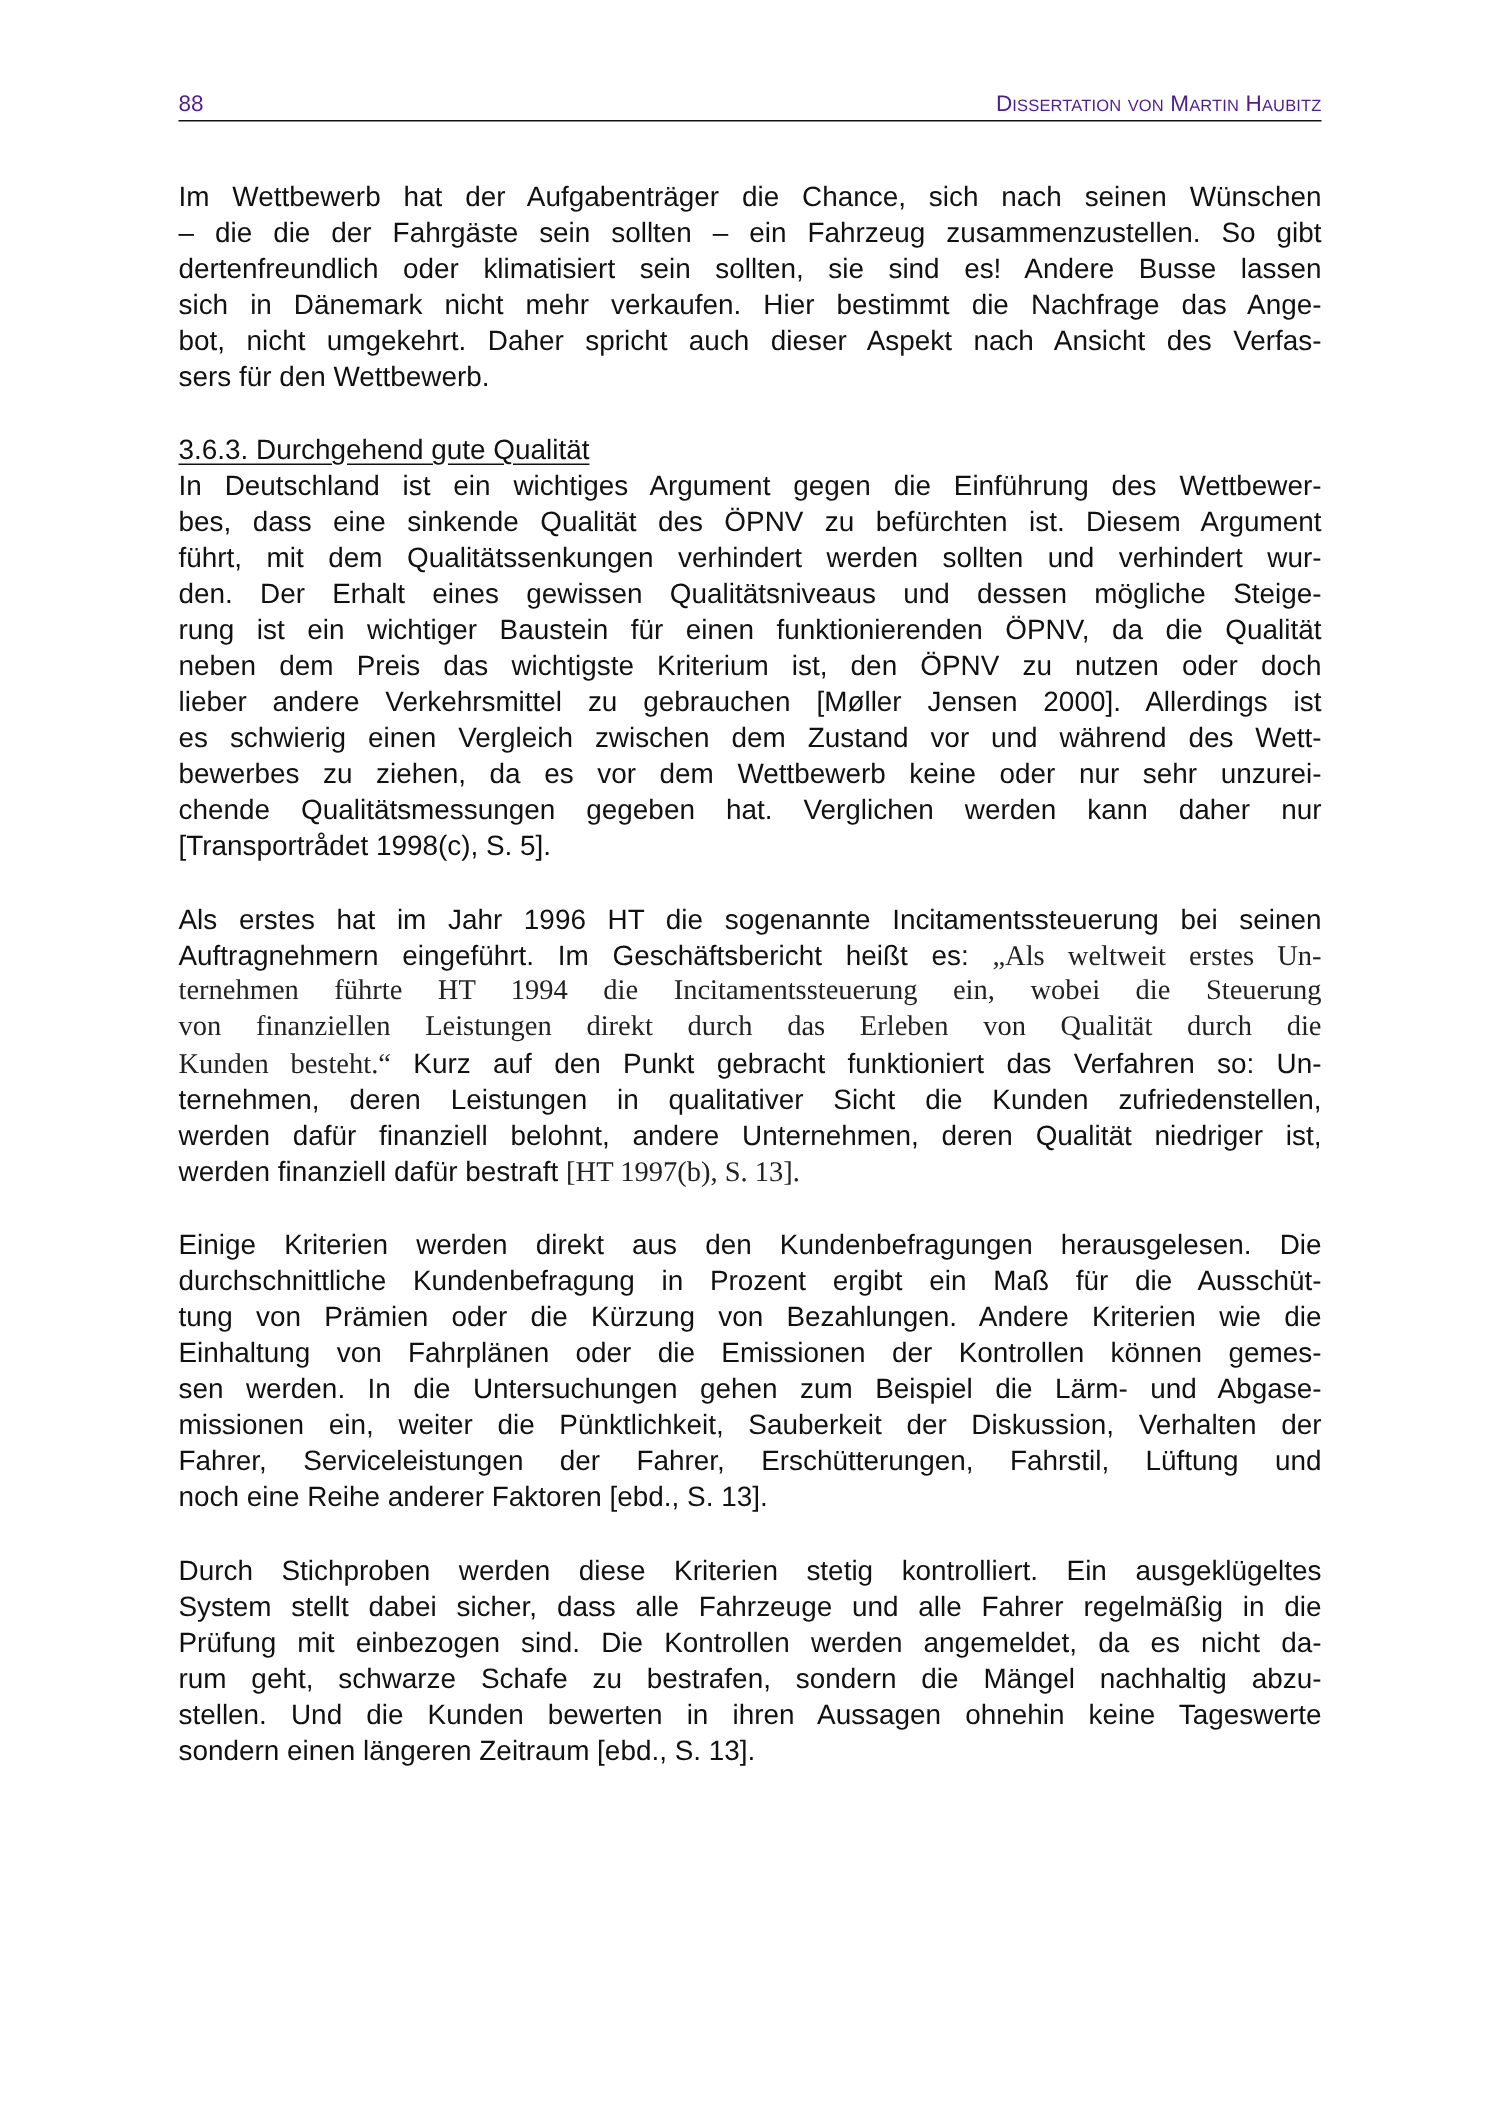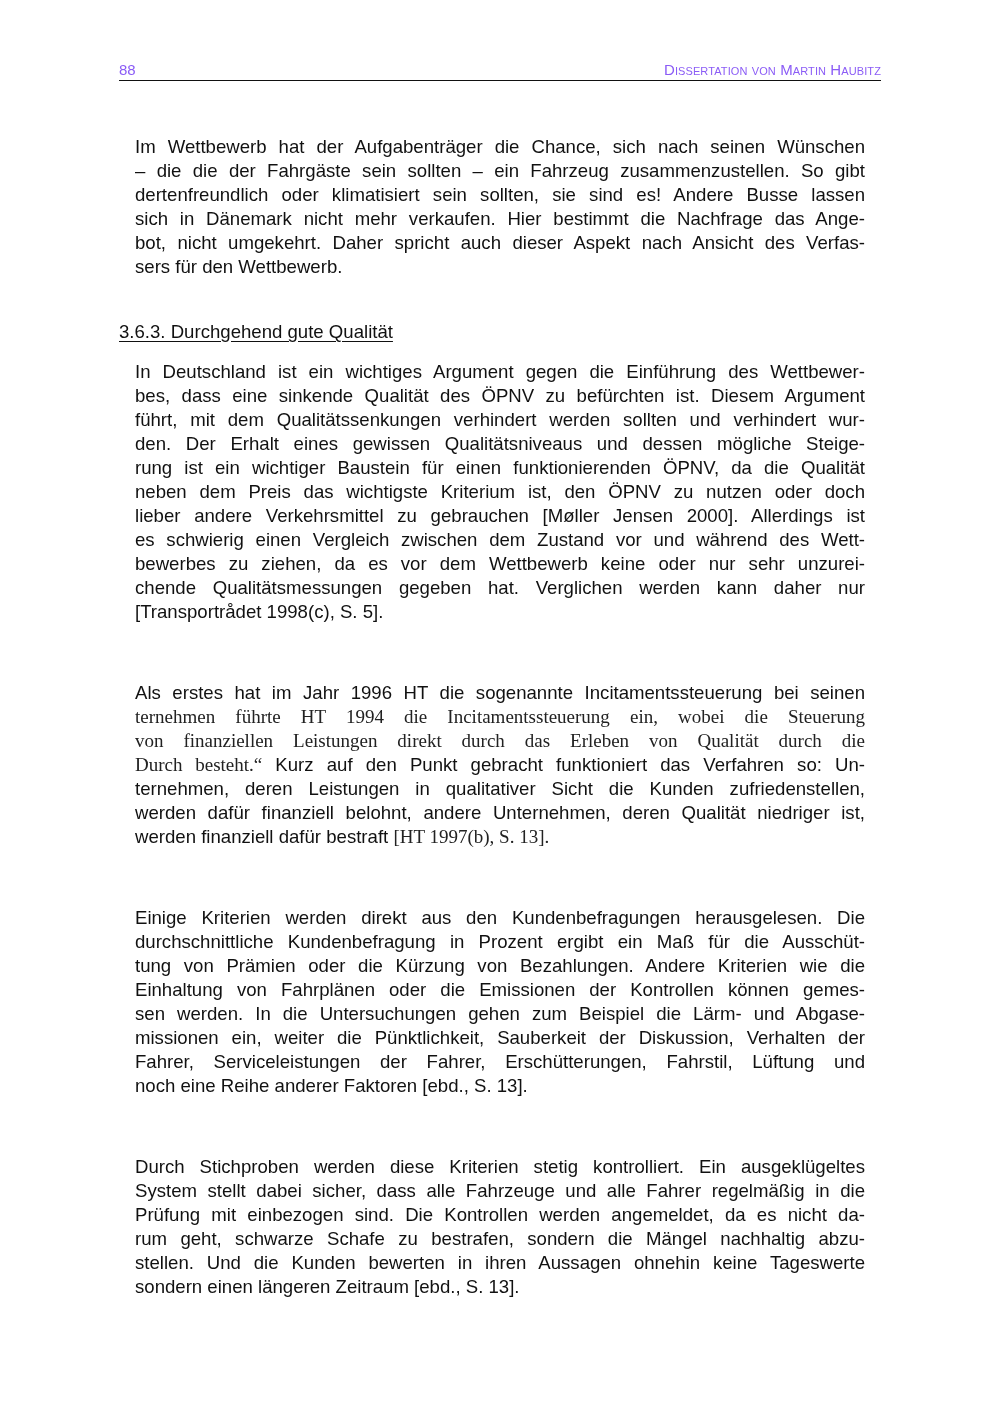--- a/index.html
+++ b/index.html
@@ -1,26 +1,26 @@
 <!DOCTYPE html>
 <html><head>
   <meta charset="utf-8">
   <style>
     html, body { margin: 0; padding: 0; background: #ffffff; }
     body { width: 1000px; height: 1415px; position: relative; overflow: hidden; }
     .page { position: absolute; left: 0; top: 0; width: 1000px; height: 1415px; background: #fff; color: #111; }
     .header {
       position: absolute; left: 119px; top: 60px; width: 762px; height: 20px;
       border-bottom: 1.6px solid #111;
-      font-family: "Liberation Sans", sans-serif; font-size: 15px; color: #8b5cf6;
+      font-family: "Liberation Sans", sans-serif; font-size: 15px; color: #4c1d95;
     }
     .header .page-num { position: absolute; left: 0; top: 1px; text-decoration: none; }
     .header .running-title { position: absolute; right: 0; top: 1px; font-variant: small-caps; letter-spacing: 0.1px; }
     .body { position: absolute; left: 119px; top: 119px; width: 762px; font-family: "Liberation Sans", sans-serif; font-size: 18.6px; color: #111; }
-    .para { margin: 16px; }
+    .para { margin: 0; }
     .line { display: block; height: 24px; line-height: 24px; white-space: nowrap; text-align: justify; text-align-last: justify; }
     .line.last { text-align-last: left; }
     .gap { height: 25px; }
     .heading { display: block; height: 24px; line-height: 24px; text-decoration: underline; text-underline-offset: 3px; }
     .serif { font-family: "Liberation Serif", serif; font-size: 19px; color: #222; }
   </style>
 </head>
 <body>
 
 <div class="page">
@@ -56,23 +56,24 @@
       <span class="line">es schwierig einen Vergleich zwischen dem Zustand vor und während des Wett-</span>
       <span class="line">bewerbes zu ziehen, da es vor dem Wettbewerb keine oder nur sehr unzurei-</span>
       <span class="line">chende Qualitätsmessungen gegeben hat. Verglichen werden kann daher nur</span>
       <span class="line last">[Transportrådet 1998(c), S. 5].</span>
     </div>
 
     <div class="gap"></div>
 
     <div class="para">
       <span class="line">Als erstes hat im Jahr 1996 HT die sogenannte Incitamentssteuerung bei seinen</span>
+      <span class="line"><span>Auftragnehmern eingeführt. Im Geschäftsbericht heißt es: </span><span class="serif">„Als weltweit erstes Un-</span></span>
       <span class="line serif">ternehmen führte HT 1994 die Incitamentssteuerung ein, wobei die Steuerung</span>
       <span class="line serif">von finanziellen Leistungen direkt durch das Erleben von Qualität durch die</span>
-      <span class="line"><span class="serif">Durch besteht.“</span><span> Kurz auf den Punkt gebracht funktioniert das Verfahren so: Un-</span></span>
+      <span class="line"><span class="serif">Kunden besteht.“</span><span> Kurz auf den Punkt gebracht funktioniert das Verfahren so: Un-</span></span>
       <span class="line">ternehmen, deren Leistungen in qualitativer Sicht die Kunden zufriedenstellen,</span>
       <span class="line">werden dafür finanziell belohnt, andere Unternehmen, deren Qualität niedriger ist,</span>
       <span class="line last"><span>werden finanziell dafür bestraft </span><span class="serif">[HT 1997(b), S. 13].</span></span>
     </div>
 
     <div class="gap"></div>
 
     <div class="para">
       <span class="line">Einige Kriterien werden direkt aus den Kundenbefragungen herausgelesen. Die</span>
       <span class="line">durchschnittliche Kundenbefragung in Prozent ergibt ein Maß für die Ausschüt-</span>

